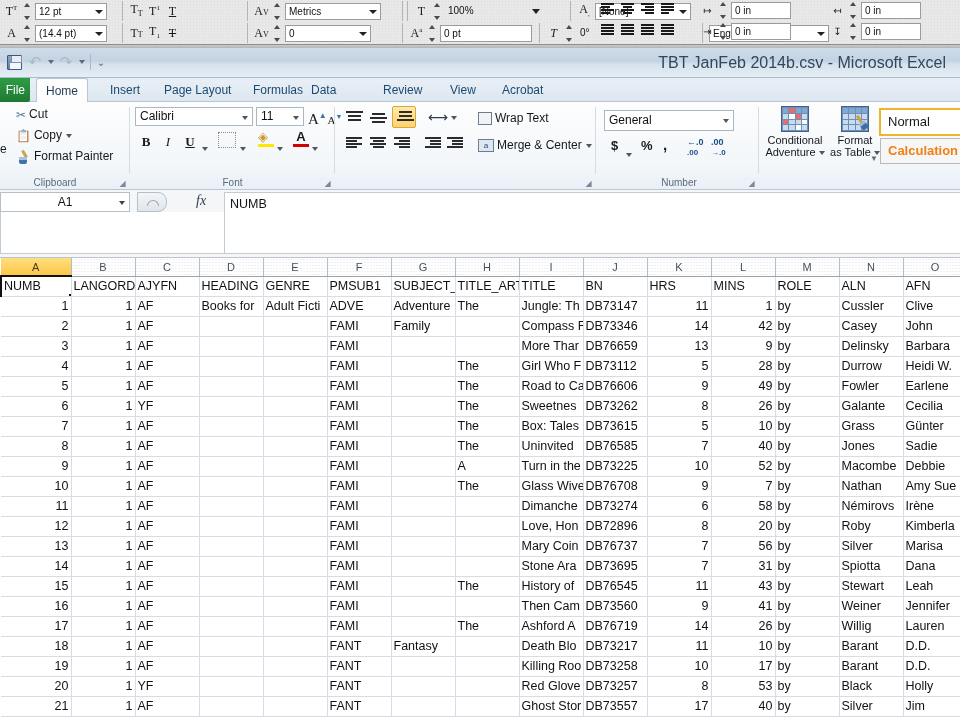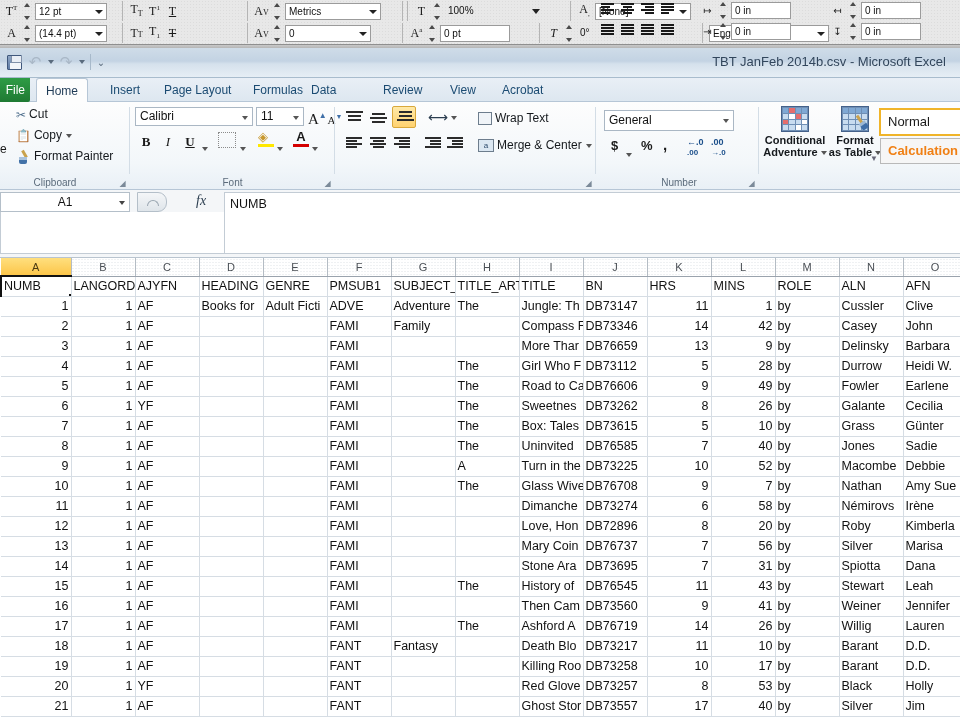--- a/index.html
+++ b/index.html
@@ -86,21 +86,21 @@
     background: #f2f5f9;
   }
   .qat-arrow {
     width: 0; height: 0; border-left: 3px solid transparent;
     border-right: 3px solid transparent; border-top: 4px solid #5a6b7d;
   }
   .undo-g { font-size: 15px; color: #a9b7c6; font-family: "DejaVu Sans", sans-serif; }
   .qat-div { width: 1px; height: 16px; background: #a7b9ca; margin: 0 3px; }
   #xl-title {
     position: absolute; right: 14px; top: 6px;
-    font-size: 13px; color: #32465c; white-space: nowrap;
+    font-size: 16px; color: #32465c; white-space: nowrap;
   }
 
   
   #ribbon-tabs {
     position: absolute; left: 0; top: 78px; width: 960px; height: 24px;
     background: linear-gradient(#e9eff6, #dde7f0);
     border-bottom: 1px solid #b6c6d6;
   }
   .tab {
     position: absolute; top: 0; height: 24px; line-height: 24px;
@@ -161,21 +161,21 @@
   }
 
   
   .al { position: relative; display: inline-block; width: 17px; height: 13px; }
   .al b { position: absolute; height: 1.6px; background: #2b2b2b; }
 
   
   .numico { position: absolute; font-size: 13px; color: #1a1a1a; font-weight: bold; }
 
   
-  .bigbtn { position: absolute; text-align: center; width: 66px; font-weight: bold; }
+  .bigbtn { position: absolute; text-align: center; width: 66px; }
   .bigbtn .cap { font-size: 11px; color: #15191d; line-height: 12px; display: block; }
   .grid-ico {
     width: 28px; height: 26px; margin: 0 auto 2px auto;
     display: grid; grid-template-columns: repeat(4,1fr); grid-template-rows: repeat(4,1fr);
     gap: 1px; background: #6f8fb5; border: 1px solid #44618a; padding: 1px;
   }
   .grid-ico i { background: #c8dcf0; display: block; }
   .grid-ico i.hdr { background: #7fa8d4; }
   .grid-ico i.red { background: #e46d6d; }
   .grid-ico i.wht { background: #fff; }
@@ -357,21 +357,21 @@
         <span class="caret"></span>
       </div>
     </div>
     <div class="cp-sep"></div>
     <div class="cp-grp" style="width:132px">
       <span class="cp-ico">A<sup style="font-size:7px">a</sup></span>
       <div class="cp-spin">
           <i class="up"></i>
           <i class="dn"></i>
         </div>
-      <div class="cp-field" style="width:70px">
+      <div class="cp-field" style="width:92px">
         <span>0 pt</span>
       </div>
     </div>
     <div class="cp-sep"></div>
     <div class="cp-grp" style="width:118px">
       <span class="cp-ico" style="font-style:italic">T</span>
       <div class="cp-spin">
           <i class="up"></i>
           <i class="dn"></i>
         </div>

